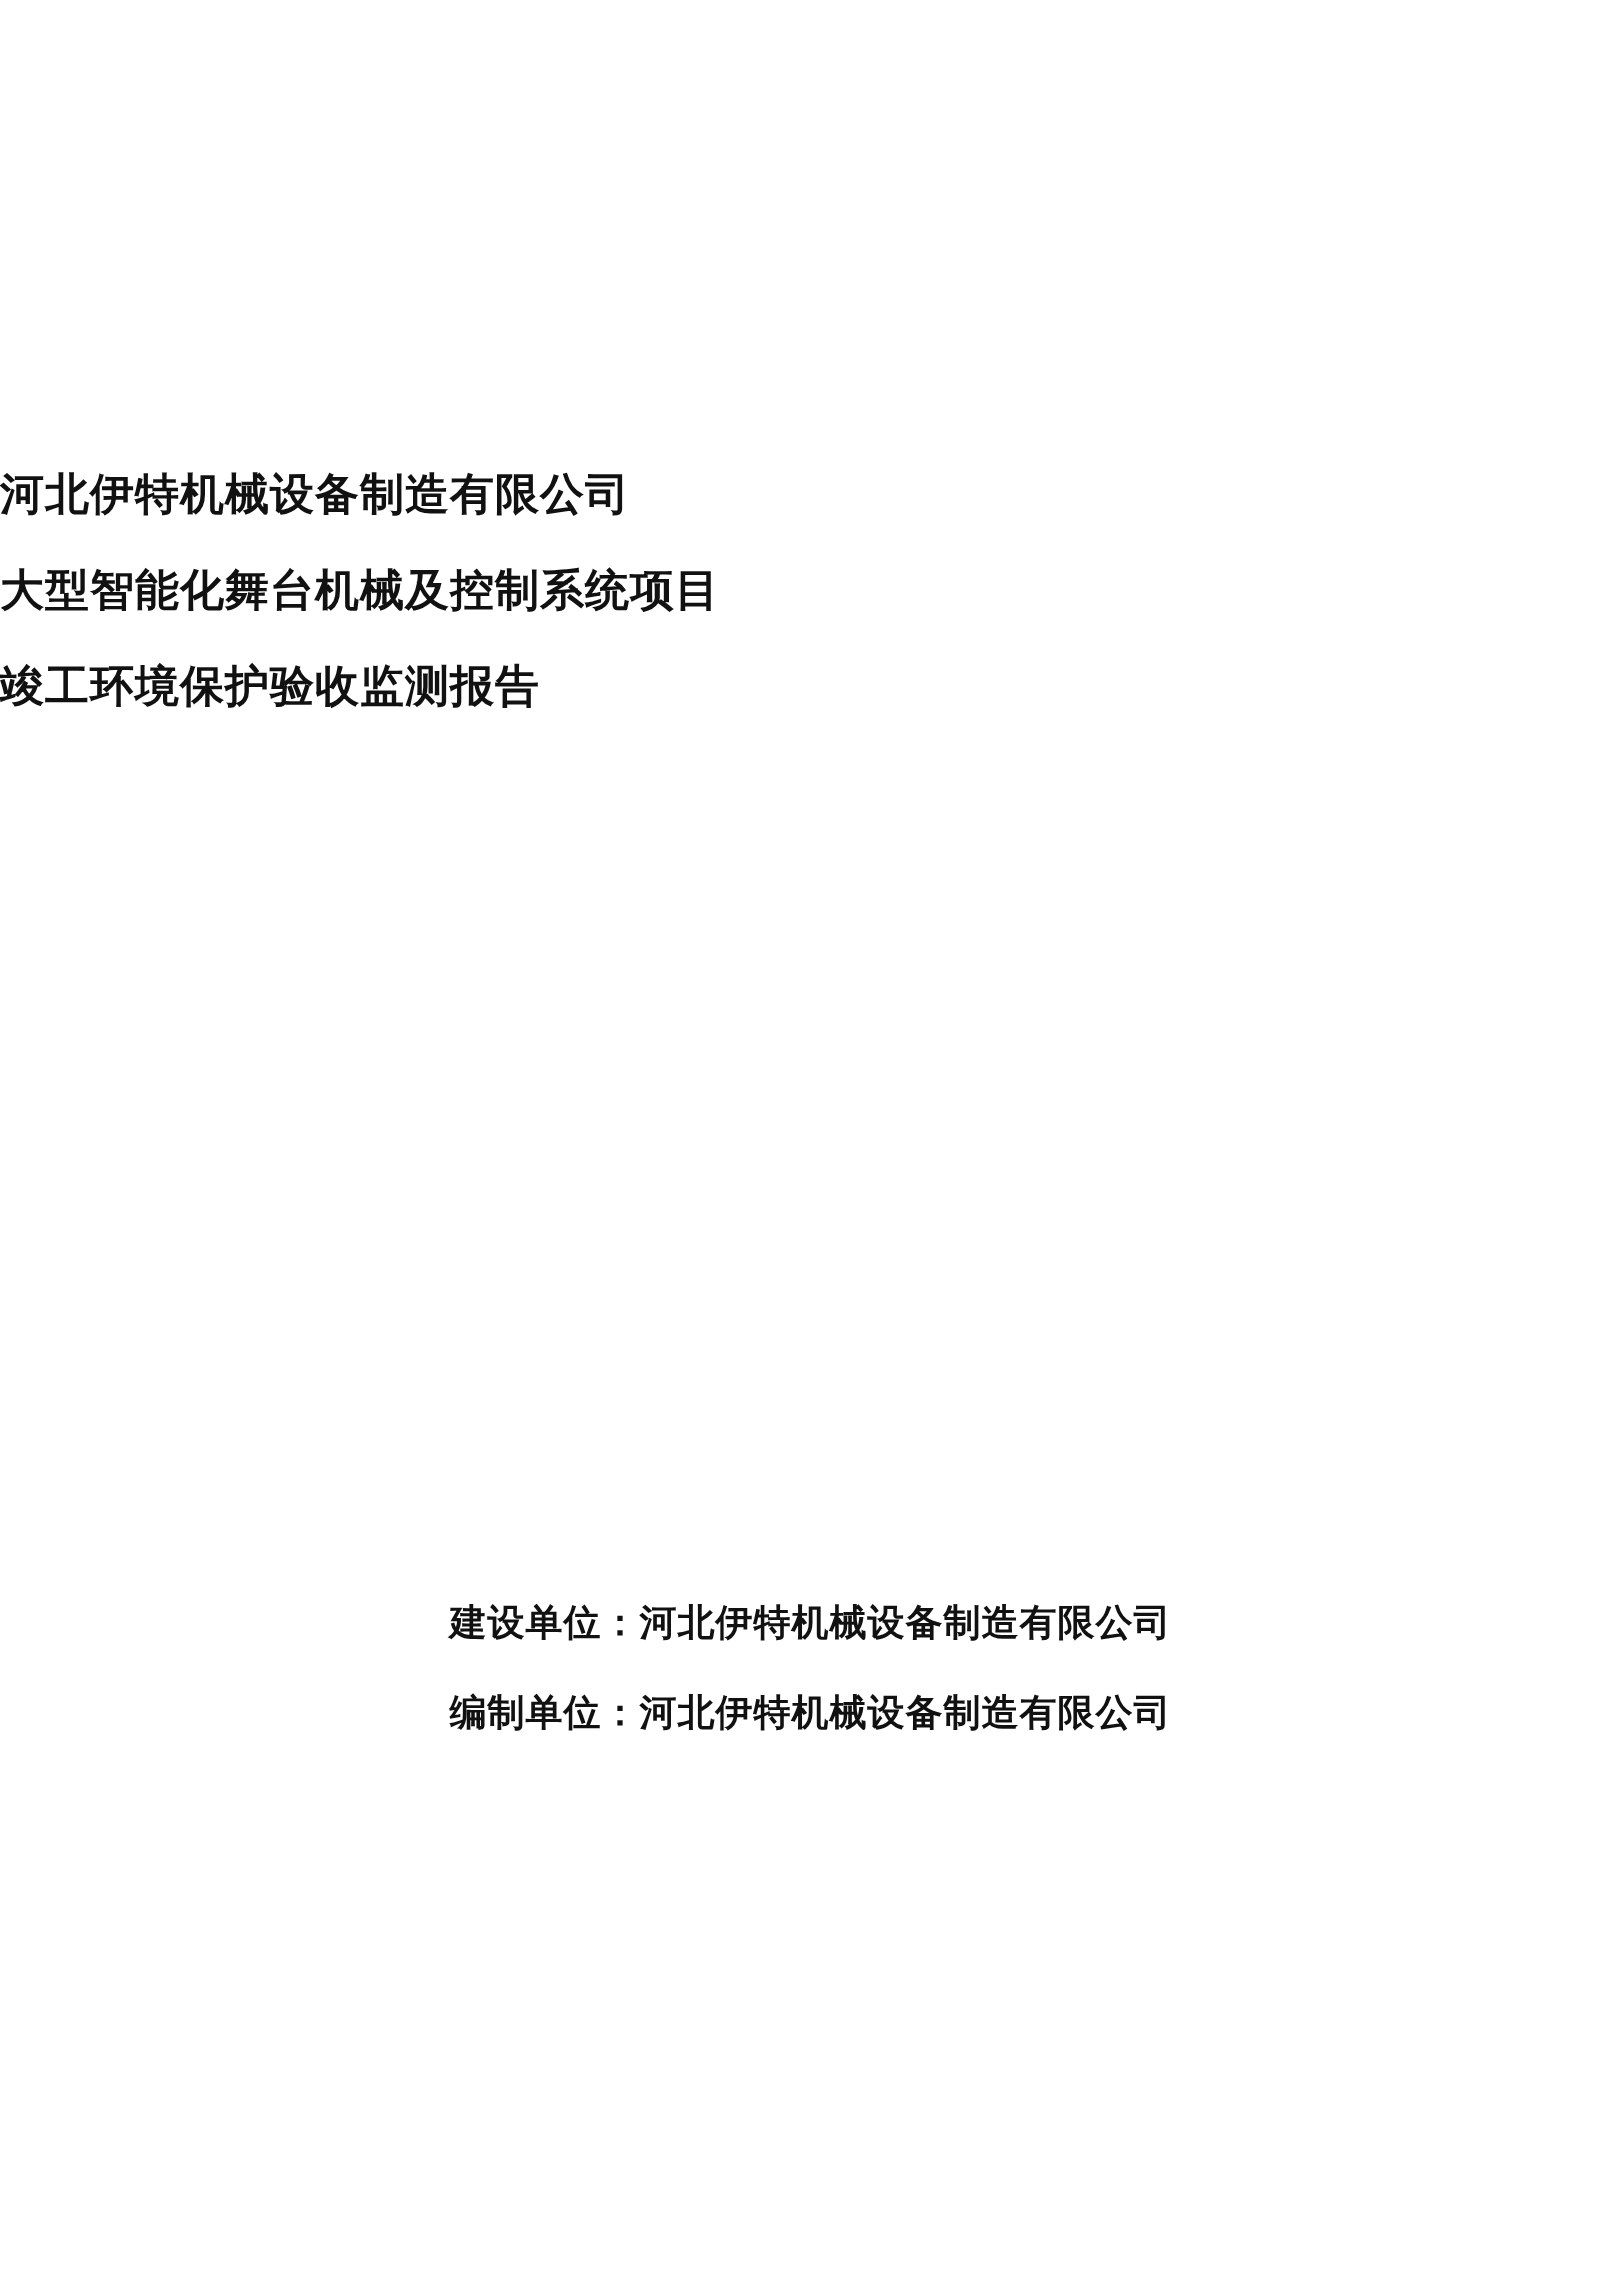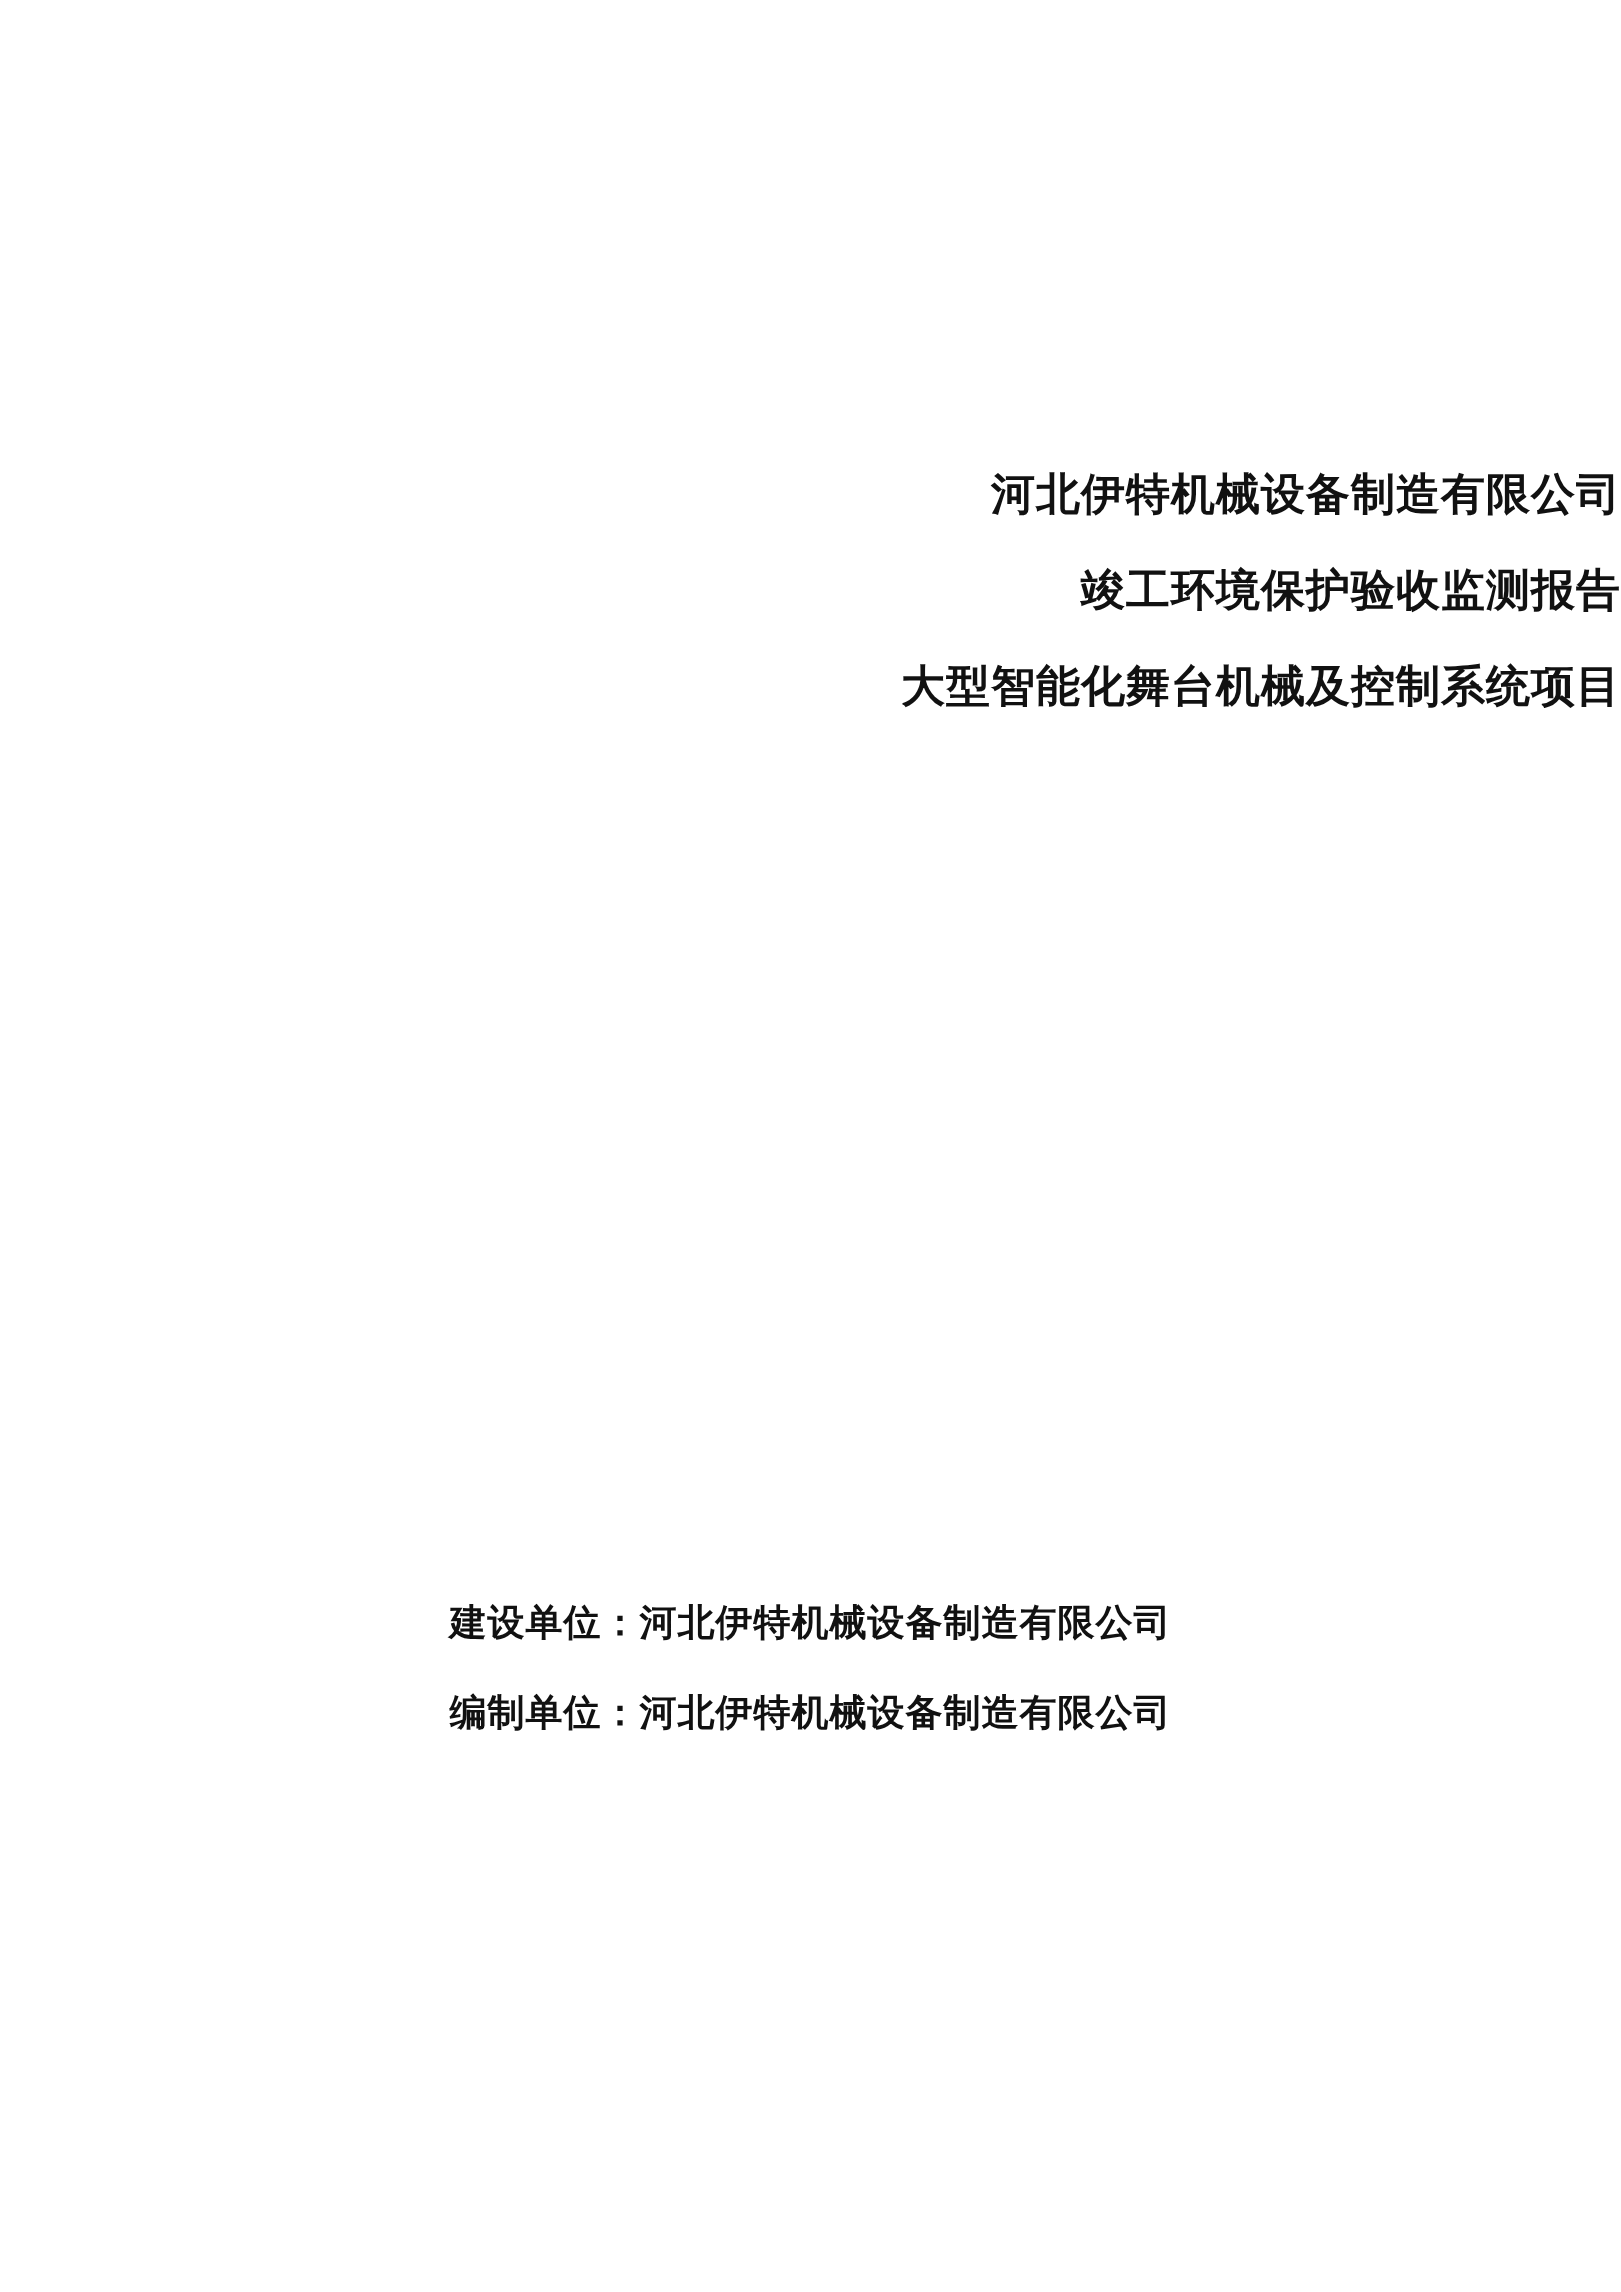--- a/index.html
+++ b/index.html
@@ -19,21 +19,21 @@
     width: 1621px;
     height: 2293px;
     box-sizing: border-box;
     background: #ffffff;
   }
   .title-block {
     position: absolute;
     left: 0;
     top: 446px;
     width: 1621px;
-    text-align: right;
+    text-align: left;
   }
   .title-line {
     font-family: "Liberation Sans", "DejaVu Sans", sans-serif;
     font-weight: bold;
     font-size: 44px;
     line-height: 96px;
     letter-spacing: 1px;
     color: #111111;
   }
   .org-block {
@@ -73,22 +73,22 @@
     color: #111111;
   }
 </style>
 </head>
 <body>
 
 <div class="page">
 
   <div class="title-block">
     <div class="title-line">河北伊特机械设备制造有限公司</div>
+    <div class="title-line">大型智能化舞台机械及控制系统项目</div>
     <div class="title-line">竣工环境保护验收监测报告</div>
-    <div class="title-line">大型智能化舞台机械及控制系统项目</div>
   </div>
 
   <div class="org-block">
     <div class="org-line">
       <span class="org-inner">建设单位：河北伊特机械设备制造有限公司</span>
     </div>
     <div class="org-line">
       <span class="org-inner">编制单位：河北伊特机械设备制造有限公司</span>
     </div>
   </div>

